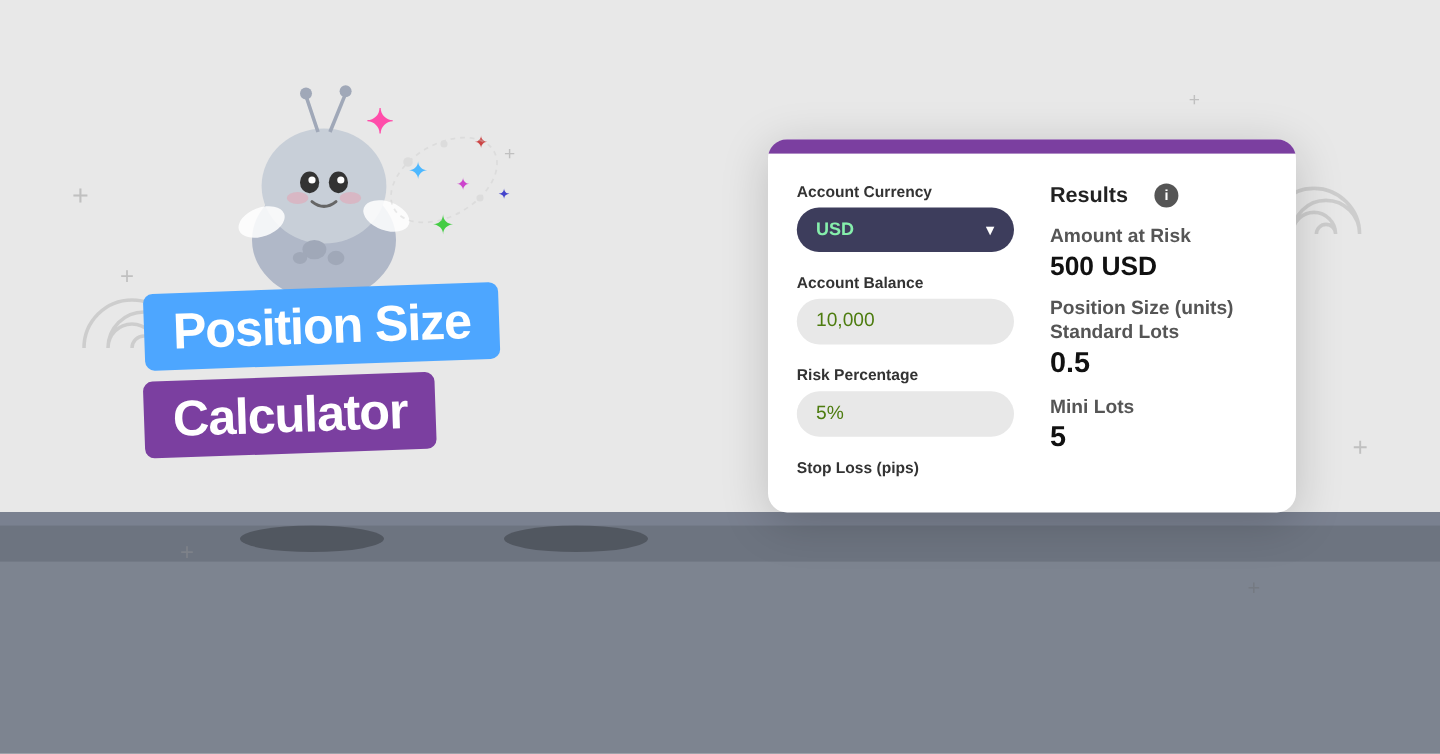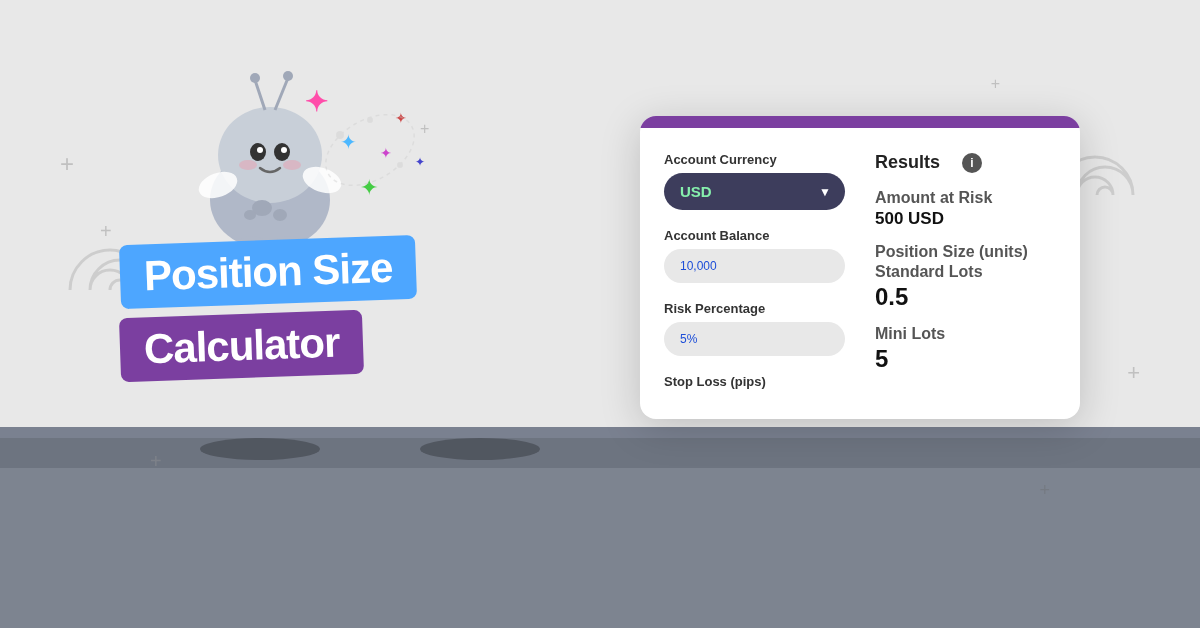--- a/index.html
+++ b/index.html
@@ -122,22 +122,22 @@
       color: white;
       font-size: 12px;
       pointer-events: none;
     }
     .input-field {
       width: 100%;
       background: #e8e8e8;
       border: none;
       border-radius: 20px;
       padding: 10px 16px;
-      font-size: 12px;
-      color: #1d4ed8;
+      font-size: 16px;
+      color: #4d7c0f;
       margin-bottom: 18px;
       outline: none;
     }
 
     
     .results-section {
       flex: 1;
     }
     .results-title {
       font-size: 18px;
@@ -160,21 +160,21 @@
       align-items: center;
       justify-content: center;
     }
     .result-label {
       font-size: 16px;
       color: #555;
       font-weight: 600;
       margin-bottom: 2px;
     }
     .result-value {
-      font-size: 17px;
+      font-size: 22px;
       font-weight: 900;
       color: #111;
       margin-bottom: 14px;
     }
     .result-value.small {
       font-size: 24px;
     }
 
     
     .star-plus {

